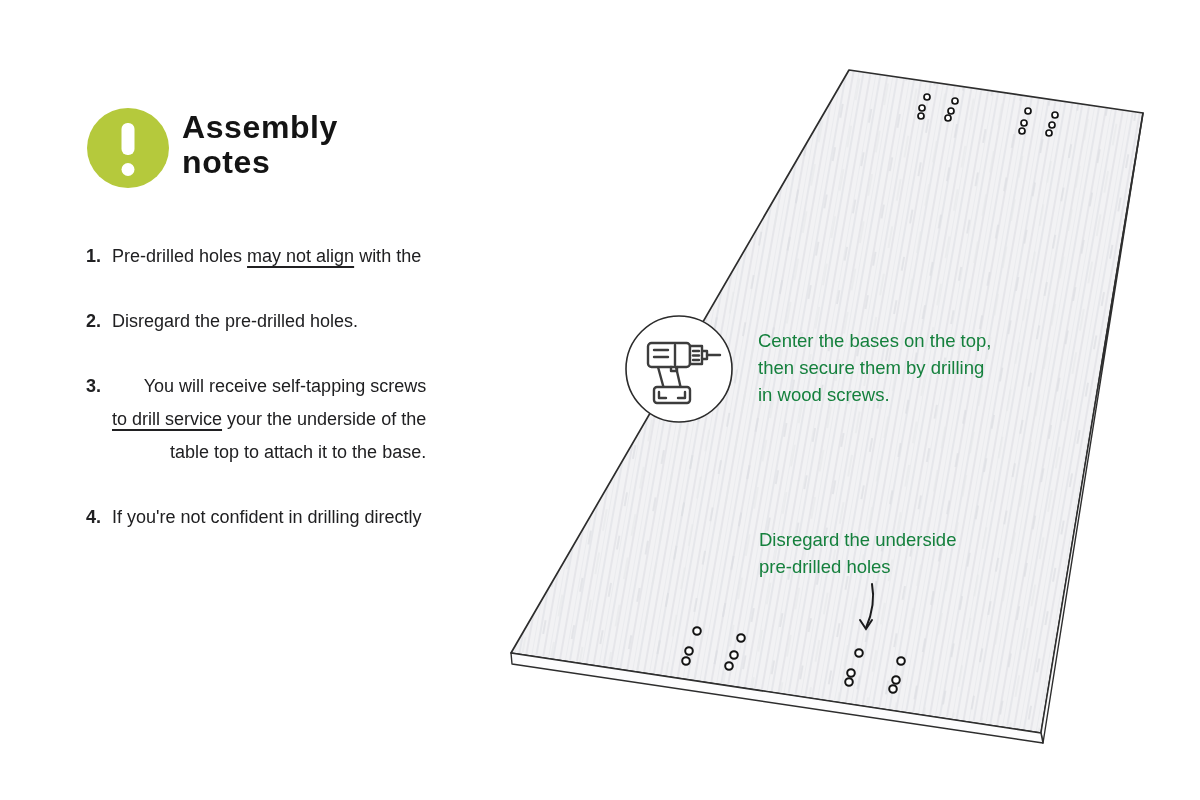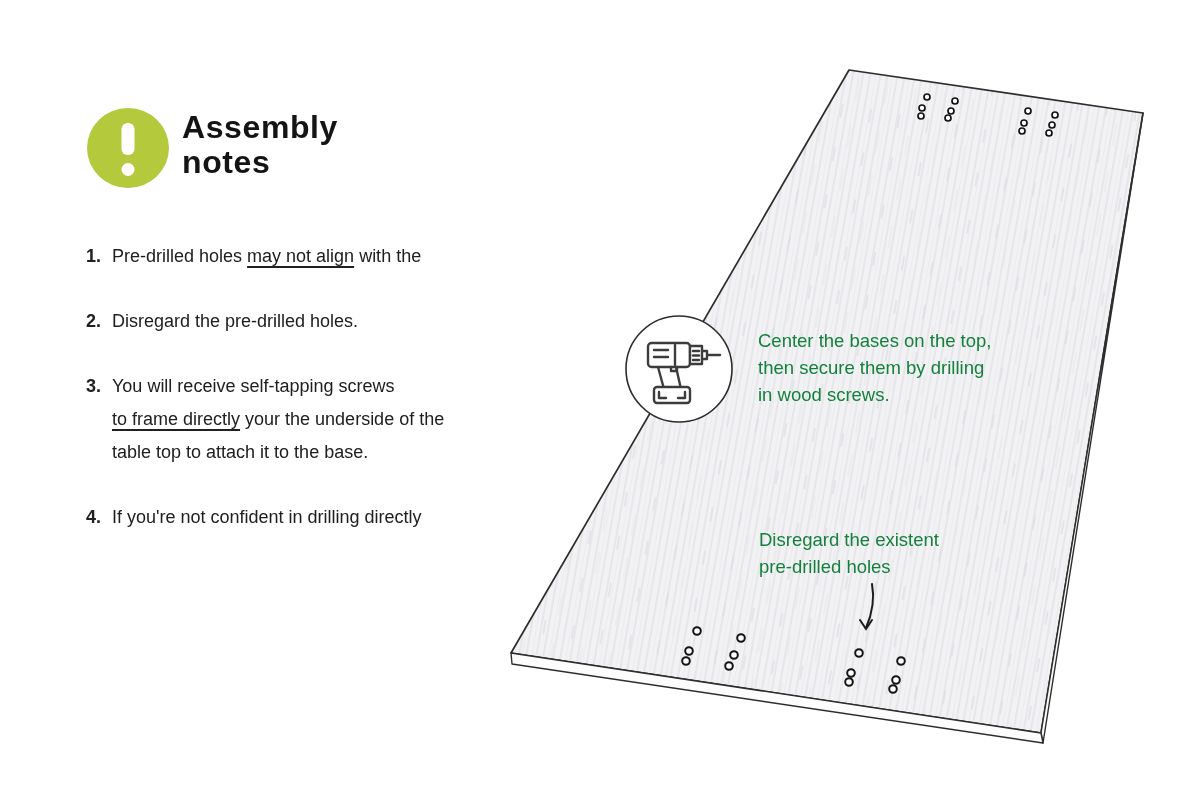--- a/index.html
+++ b/index.html
@@ -13,21 +13,21 @@
               background:#fff;border-radius:6px;}
   .badge .dot{position:absolute;left:50%;transform:translateX(-50%);bottom:12px;width:13px;height:13px;
               background:#fff;border-radius:50%;}
   .title{position:absolute;left:182px;top:110px;font-size:32px;line-height:35px;font-weight:800;
          letter-spacing:0.6px;color:#141414;}
 
   
   .notes{position:absolute;left:86px;top:240px;font-size:18px;line-height:33px;color:#202022;}
   .note-item{display:flex;margin-bottom:32px;}
   .note-item .num{font-weight:bold;width:26px;flex:none;}
-  .nl{white-space:nowrap;}
+  .nl{white-space:nowrap;text-align:right;}
   .u{text-decoration:underline;text-underline-offset:4px;text-decoration-thickness:1.5px;}
 
   
   .diagram-svg{position:absolute;left:0;top:0;}
   .callout{position:absolute;font-weight:normal;font-size:18.5px;line-height:27px;color:#15803d;}
   .callout .cl{white-space:nowrap;}
   #drill-callout{left:758px;top:327px;}
   #holes-callout{left:759px;top:526px;}
 </style>
 </head>
@@ -148,38 +148,38 @@
       <span class="num">2.</span>
       <div>
         <div class="nl"><span>Disregard the pre-drilled holes.</span></div>
       </div>
     </div>
 
     <div class="note-item">
       <span class="num">3.</span>
       <div>
         <div class="nl"><span>You will receive self-tapping screws</span></div>
-        <div class="nl"><span class="u">to frame directly</span><span> your the underside of the</span></div>
+        <div class="nl"><span class="u">to drill service</span><span> your the underside of the</span></div>
         <div class="nl"><span>table top to attach it to the base.</span></div>
       </div>
     </div>
 
     <div class="note-item">
       <span class="num">4.</span>
       <div>
         <div class="nl"><span>If you're not confident in drilling directly</span></div>
       </div>
     </div>
 
   </div>
 
   <div class="callout" id="drill-callout">
     <div class="cl">Center the bases on the top,</div>
     <div class="cl">then secure them by drilling</div>
     <div class="cl">in wood screws.</div>
   </div>
 
   <div class="callout" id="holes-callout">
-    <div class="cl">Disregard the existent</div>
+    <div class="cl">Disregard the underside</div>
     <div class="cl">pre-drilled holes</div>
   </div>
 
 </div>
 
 </body></html>

